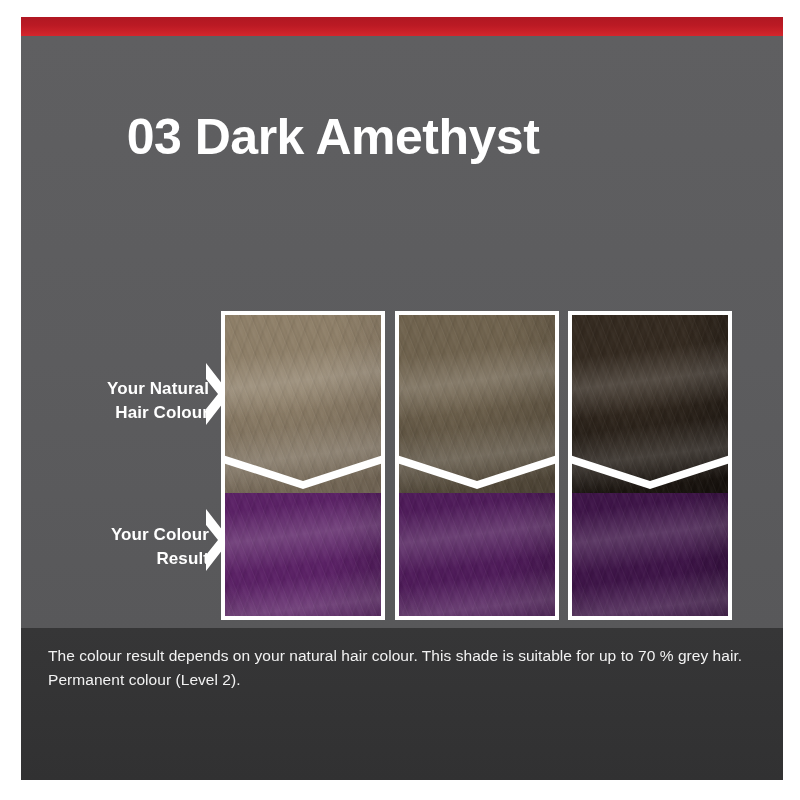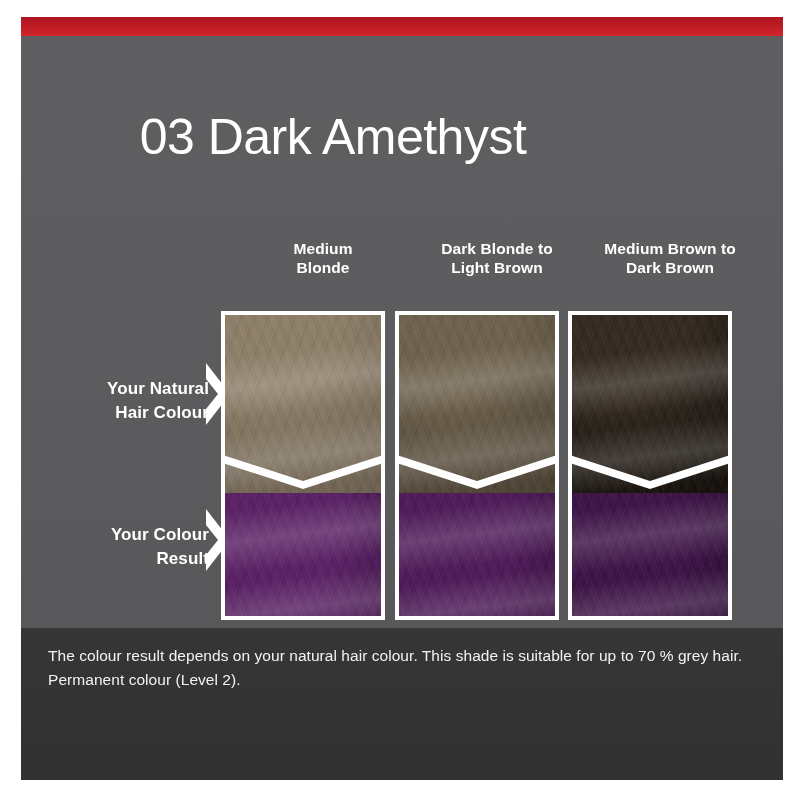--- a/index.html
+++ b/index.html
@@ -45,21 +45,21 @@
 
   
   .title {
     position: absolute;
     left: 0;
     top: 76px;
     width: 624px;
     text-align: center;
     color: #ffffff;
     font-size: 50px;
-    font-weight: normal;
+    font-weight: bold;
     letter-spacing: -0.5px;
     line-height: 1;
     white-space: nowrap;
   }
 
   
   .headers {
     position: absolute;
     left: 0;
     top: 203px;
@@ -232,25 +232,20 @@
 <body>
 
 <div id="page">
 
   <div class="red-bar"></div>
 
   <div class="body-panel">
 
     <div class="title">03 Dark Amethyst</div>
 
-    <div class="headers">
-      <div class="col-header c0">Medium<br>Blonde</div>
-      <div class="col-header c1">Dark Blonde to<br>Light Brown</div>
-      <div class="col-header c2">Medium Brown to<br>Dark Brown</div>
-    </div>
 
     <div class="side-label l0">Your Natural<br>Hair Colour</div>
     <div class="arrow a0">
       <svg viewBox="0 0 24 62" preserveAspectRatio="none">
         <polygon points="0,0 24,31 0,62 0,46 12,31 0,16" fill="#ffffff"></polygon>
       </svg>
     </div>
 
     <div class="side-label l1">Your Colour<br>Result</div>
     <div class="arrow a1">

